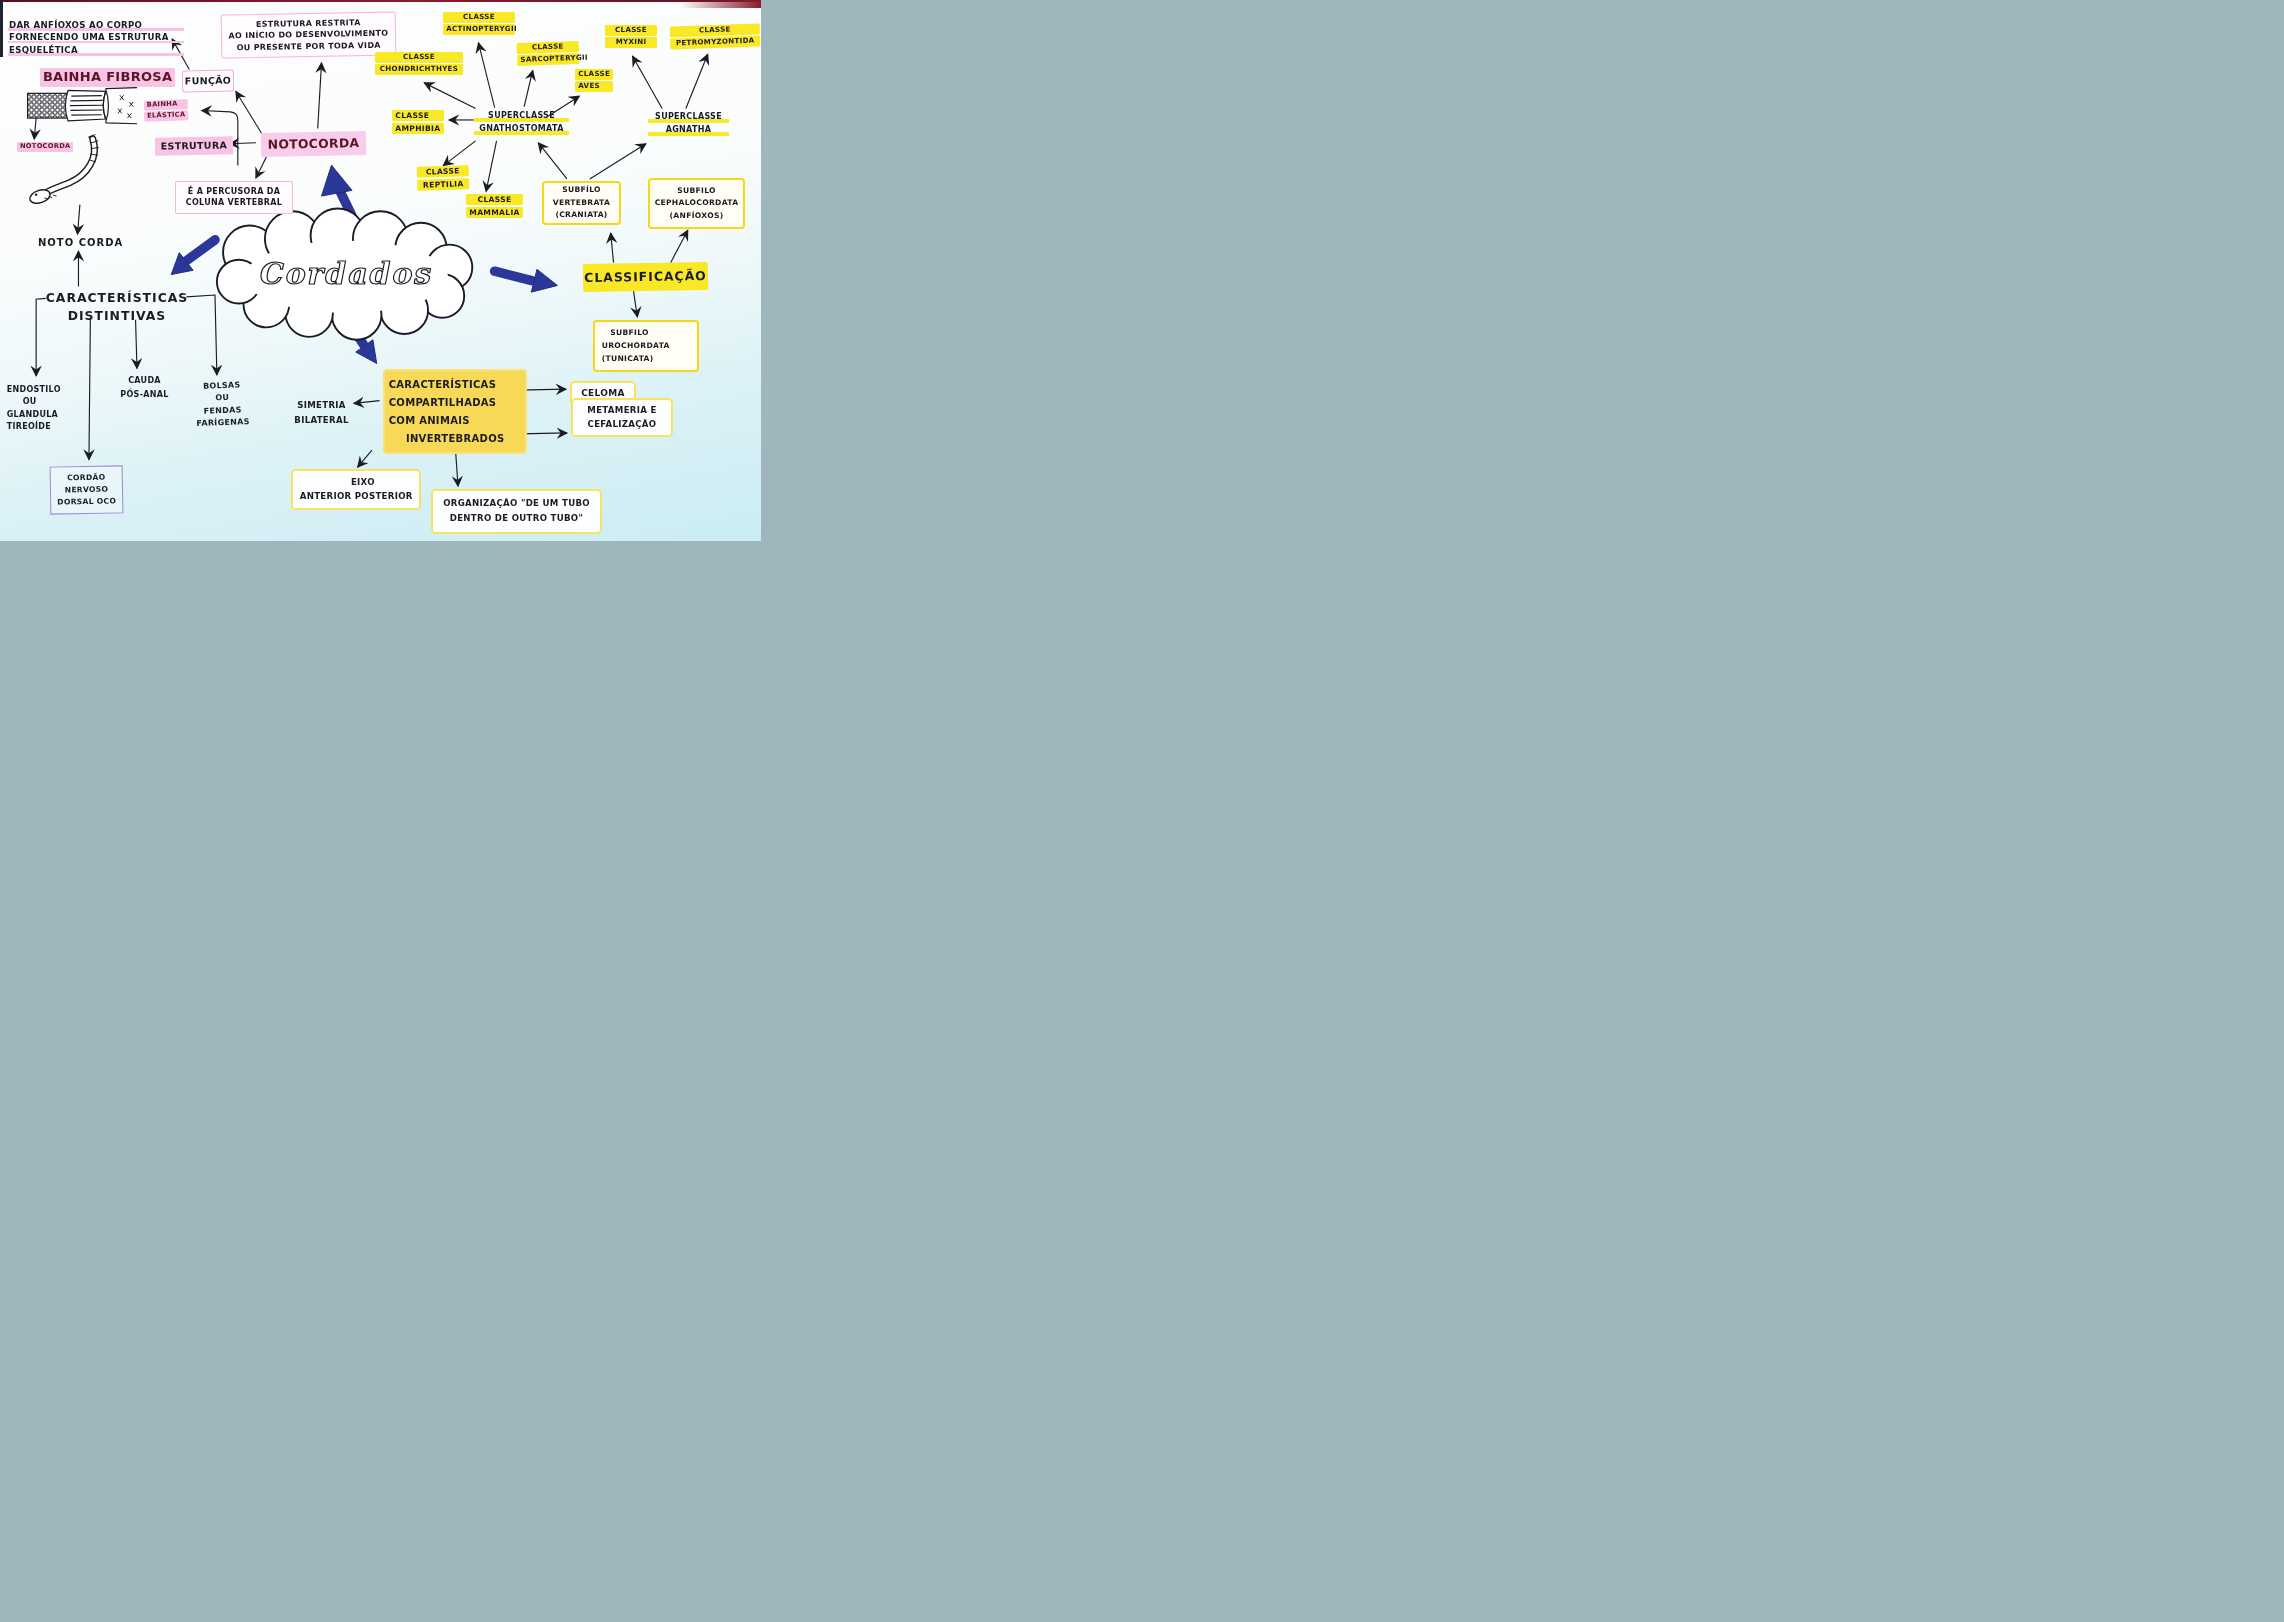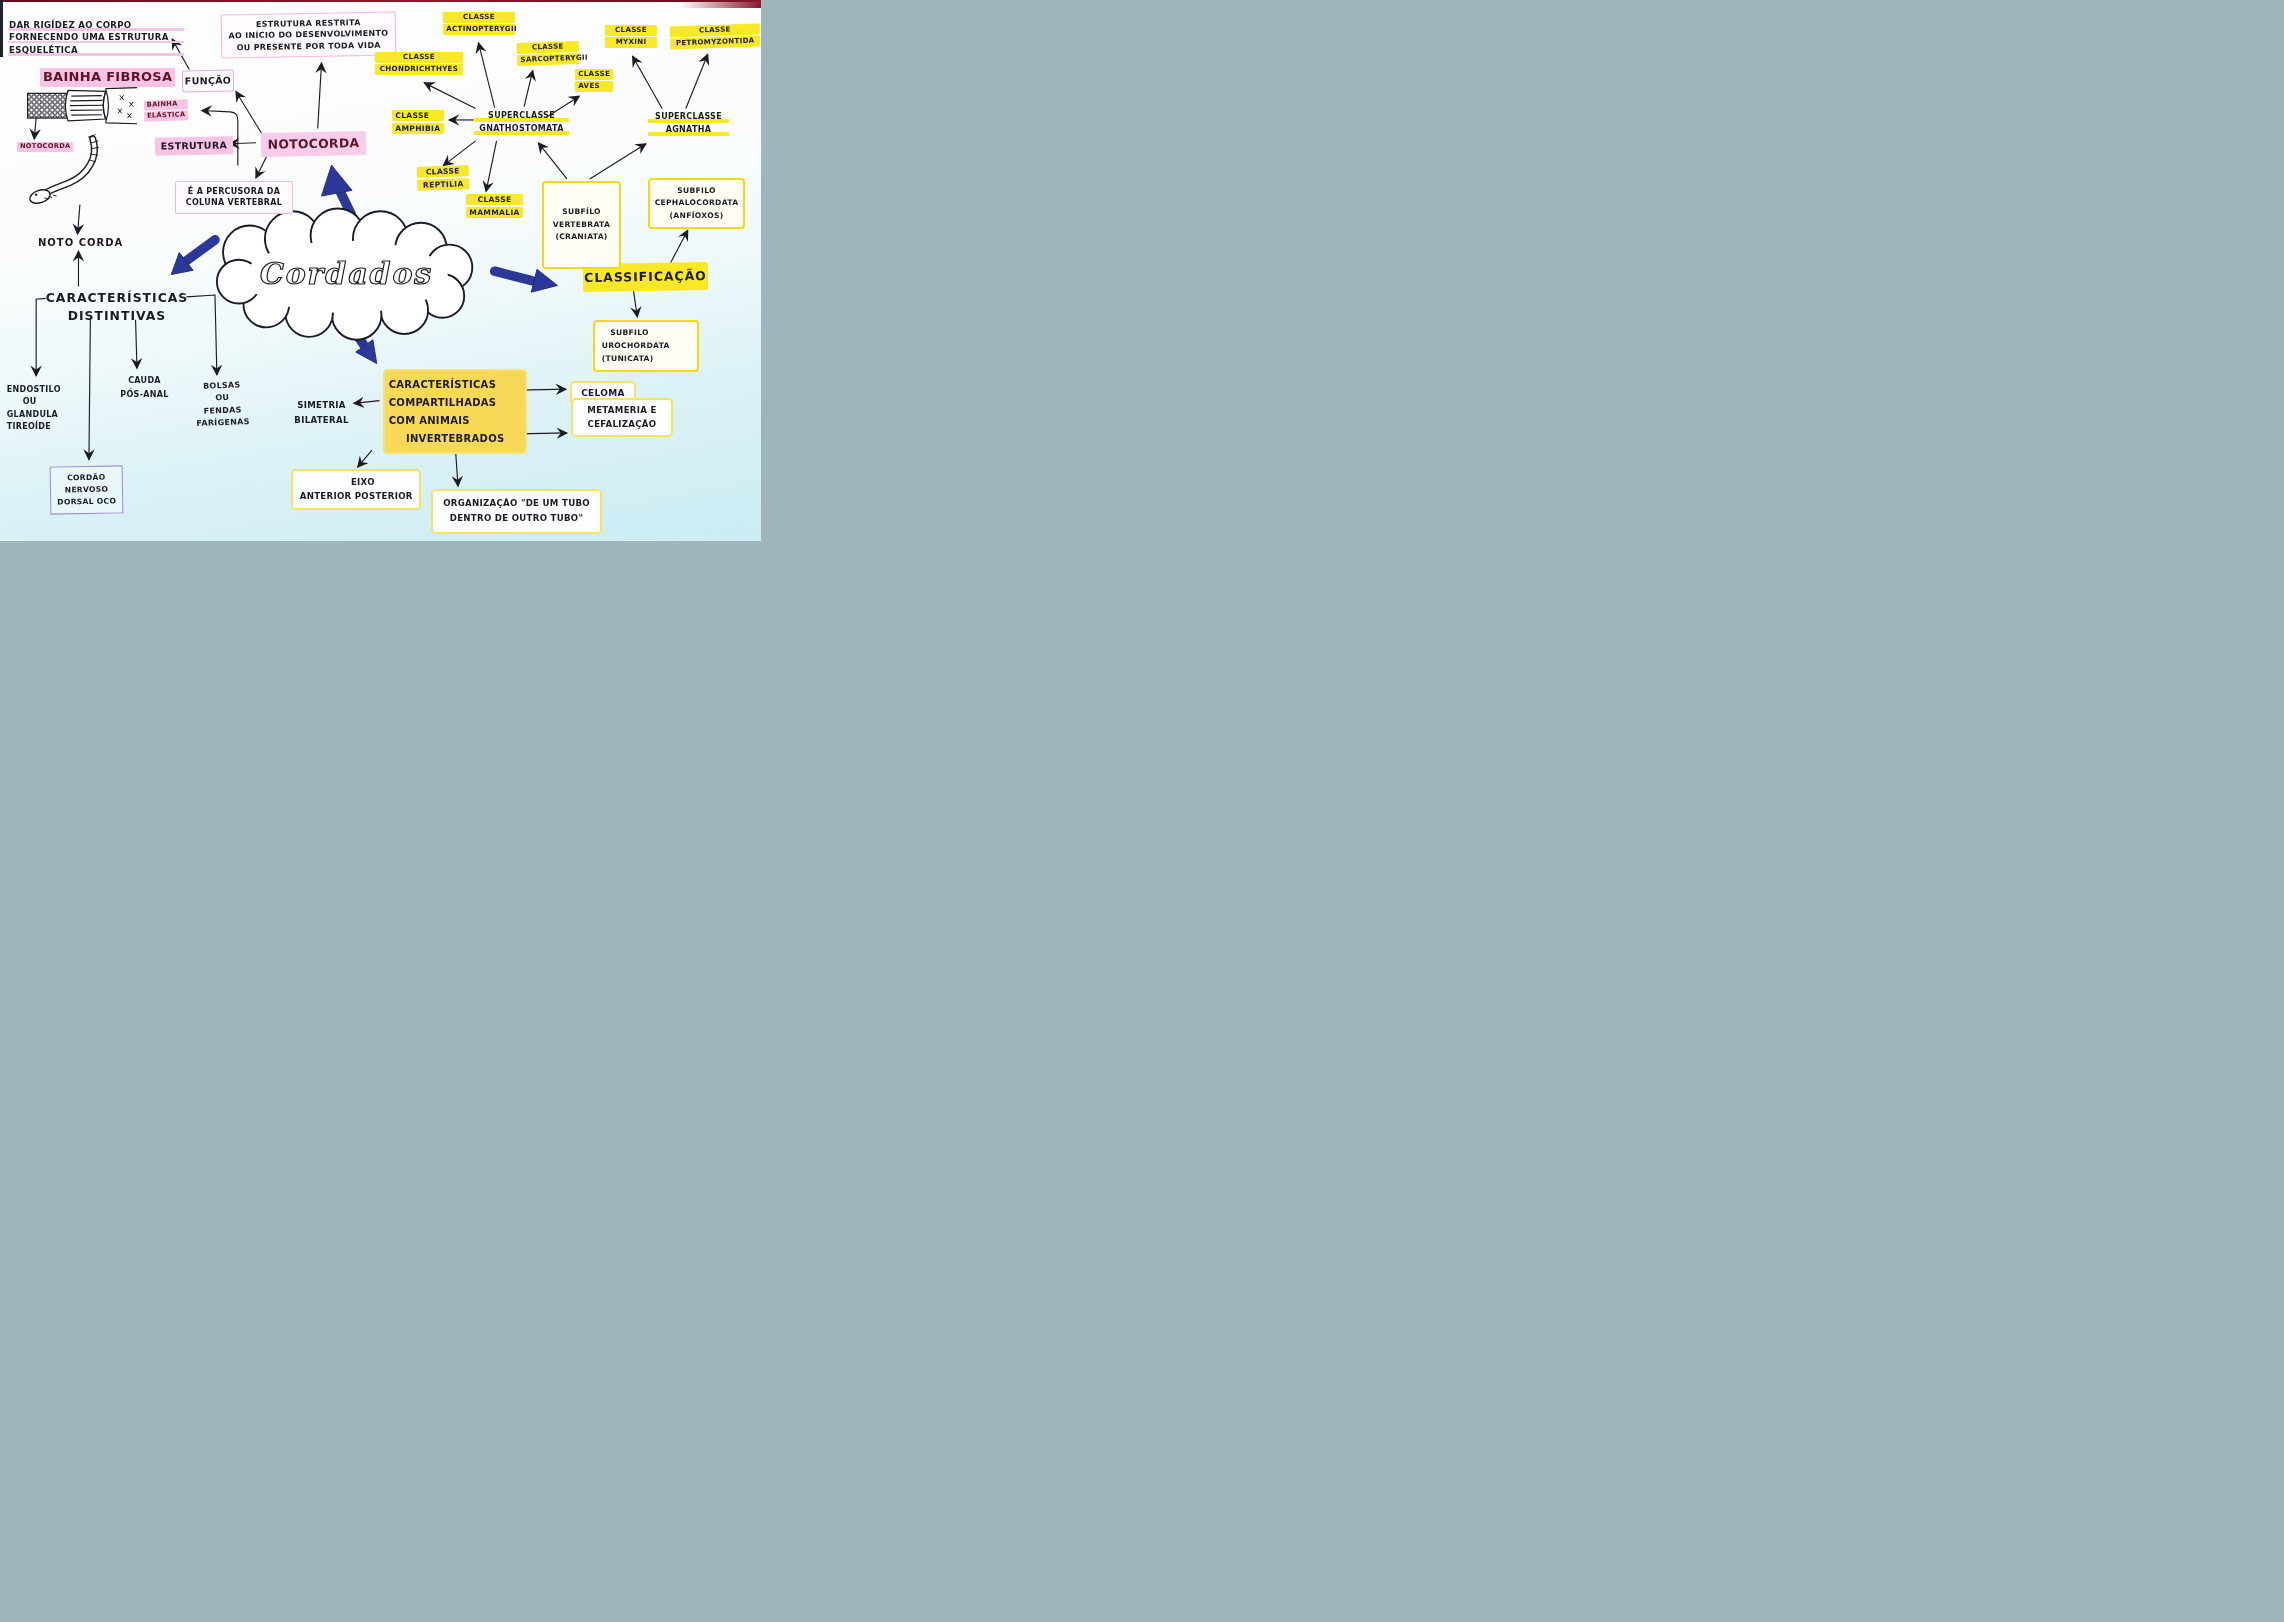--- a/index.html
+++ b/index.html
@@ -150,21 +150,21 @@
       <circle cx="76" cy="409" r="2.6" fill="#1b1b24"></circle>
       <path d="M94,416 l6,2 M103,413 l6,2 M112,410 l6,2" stroke="#1b1b24" stroke-width="2"></path>
     </g>
   </svg>
 
   <div class="abs ctr" style="left:237px;top:256px;width:219px;">
     <span class="cloud-title">Cordados</span>
   </div>
 
   <div class="abs hand stack" style="left:7.6px;top:19px;width:176px;font-size:8.6px;">
-    <span class="u-pink">DAR RIGÍDEZ AO CORPO</span>
+    <span class="u-pink">DAR ANFÍOXOS AO CORPO</span>
     <span class="u-pink">FORNECENDO UMA ESTRUTURA</span>
     <span class="u-pink">ESQUELÉTICA</span>
   </div>
 
   <div class="abs hand darkred" style="left:40px;top:68px;font-size:13px;">
     <span class="hl-pink">BAINHA FIBROSA</span>
   </div>
 
   <div class="abs hand darkred ctr" style="left:17px;top:142px;font-size:6.7px;">
     <span class="hl-pink">NOTOCORDA</span>
@@ -307,21 +307,21 @@
   <div class="abs hand stack ctr" style="left:417px;top:166px;width:52px;font-size:7.6px;line-height:1.5;transform:rotate(-2deg);">
     <span class="hl-yellow">CLASSE</span>
     <span class="hl-yellow" style="margin-top:1.4px;">REPTILIA</span>
   </div>
 
   <div class="abs hand stack ctr" style="left:466px;top:194px;width:57px;font-size:7.6px;line-height:1.5;">
     <span class="hl-yellow">CLASSE</span>
     <span class="hl-yellow" style="margin-top:1.4px;">MAMMALIA</span>
   </div>
 
-  <div class="abs hand stack ctr box-yellow" style="left:542px;top:181px;width:75px;padding:23px 0;font-size:7.6px;line-height:1.65;">
+  <div class="abs hand stack ctr box-yellow" style="left:542px;top:181px;width:75px;padding:1px 0;font-size:7.6px;line-height:1.65;">
     <span>SUBFÍLO</span>
     <span>VERTEBRATA</span>
     <span>(CRANIATA)</span>
   </div>
 
   <div class="abs hand stack ctr box-yellow" style="left:648px;top:178px;width:93px;padding:4.8px 0;font-size:7.6px;line-height:1.65;">
     <span>SUBFILO</span>
     <span>CEPHALOCORDATA</span>
     <span>(ANFÍOXOS)</span>
   </div>

